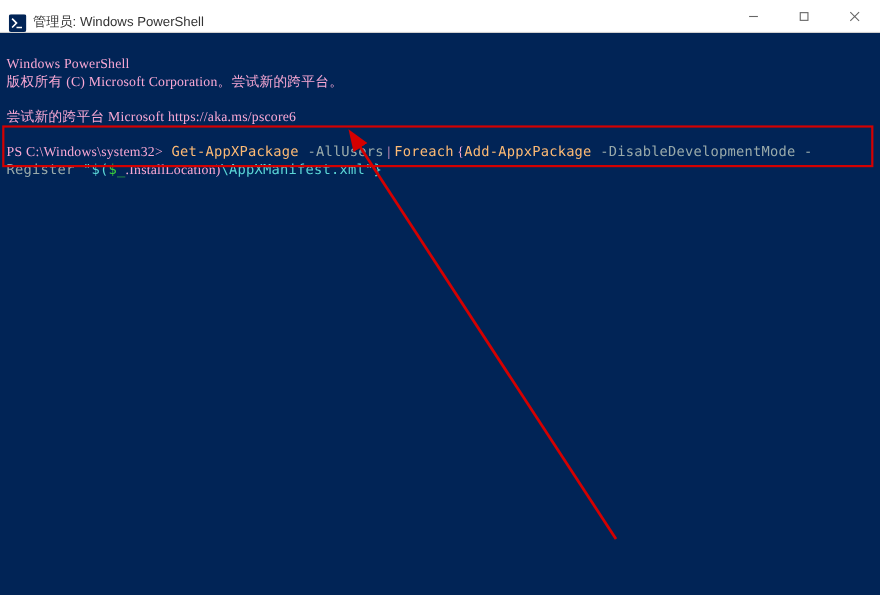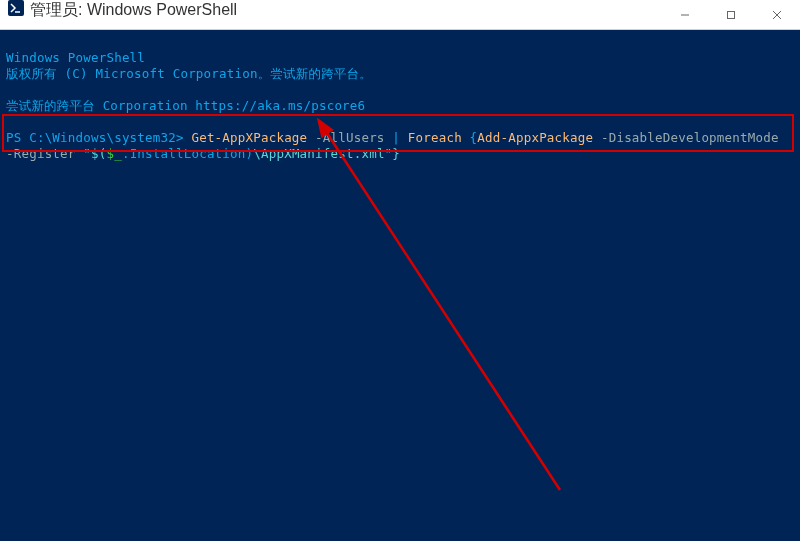--- a/index.html
+++ b/index.html
@@ -7,24 +7,24 @@
     width: 800px; height: 541px;
     font-family: Consolas, "Lucida Console", monospace;
     font-size: 12.5px;
     background: #012456;
     overflow: hidden;
   }
   .titlebar {
     height: 30px;
     background: #ffffff;
     display: flex;
-    align-items: flex-start;
+    align-items: flex-end;
     border-bottom: 1px solid #d0d0d0;
     font-family: "Microsoft YaHei", "Segoe UI", sans-serif;
-    font-size: 16px;
+    font-size: 12px;
     color: #333;
   }
   .titlebar .icon {
     width: 16px; height: 16px;
     margin: 0 6px 0 8px;
     display: inline-flex;
     align-items: center; justify-content: center;
   }
   .titlebar .title {
     flex: 1;
@@ -41,21 +41,21 @@
   .win-btn svg { stroke: #666; }
   .terminal {
     padding: 4px 6px;
     color: #e0e0e0;
     line-height: 1.28;
     letter-spacing: 0.2px;
     position: relative;
     height: calc(100% - 30px);
     white-space: pre-wrap;
   }
-  .c-white  { color: #0ea5e9; }
+  .c-white  { color: #f9a8d4; font-family: Liberation Serif, serif; }
   .c-yellow { color: #fdba74; }
   .c-teal   { color: #5bd6d6; }
   .c-green  { color: #3bd13b; }
   .c-gray   { color: #9aa; }
   .redbox {
     position: absolute;
     left: 2px;
     top: 84px;
     width: 792px;
     height: 38px;
@@ -96,21 +96,21 @@
           <path d="M1 1 L9 9 M9 1 L1 9" stroke-width="1"></path>
         </svg>
     </div>
   </div>
 </div>
 
 <div class="terminal">
 <span class="c-white">Windows PowerShell</span>
 <span class="c-white">版权所有 (C) Microsoft Corporation。尝试新的跨平台。</span>
 
-<span class="c-white">尝试新的跨平台 Corporation https://aka.ms/pscore6</span>
+<span class="c-white">尝试新的跨平台 Microsoft https://aka.ms/pscore6</span>
 
 <span class="c-white">PS C:\Windows\system32&gt;</span> <span class="c-yellow">Get-AppXPackage</span> <span class="c-gray">-AllUsers</span><span class="c-white"> | </span><span class="c-yellow">Foreach</span><span class="c-white"> {</span><span class="c-yellow">Add-AppxPackage</span> <span class="c-gray">-DisableDevelopmentMode</span> <span class="c-gray">-Register</span><span class="c-teal"> "$(</span><span class="c-green">$_</span><span class="c-white">.</span><span class="c-white">Insta</span><span class="c-white">llLocation</span><span class="c-white">)</span><span class="c-teal">\AppXManifest.xml</span><span class="c-teal">"}</span>
 
   <div class="redbox"></div>
   <svg class="arrow" width="800" height="520">
     <defs>
       <marker id="ah" markerWidth="10" markerHeight="10" refX="2" refY="3" orient="auto">
         <path d="M0,0 L0,6 L8,3 z" fill="#d40000"></path>
       </marker>
     </defs>

